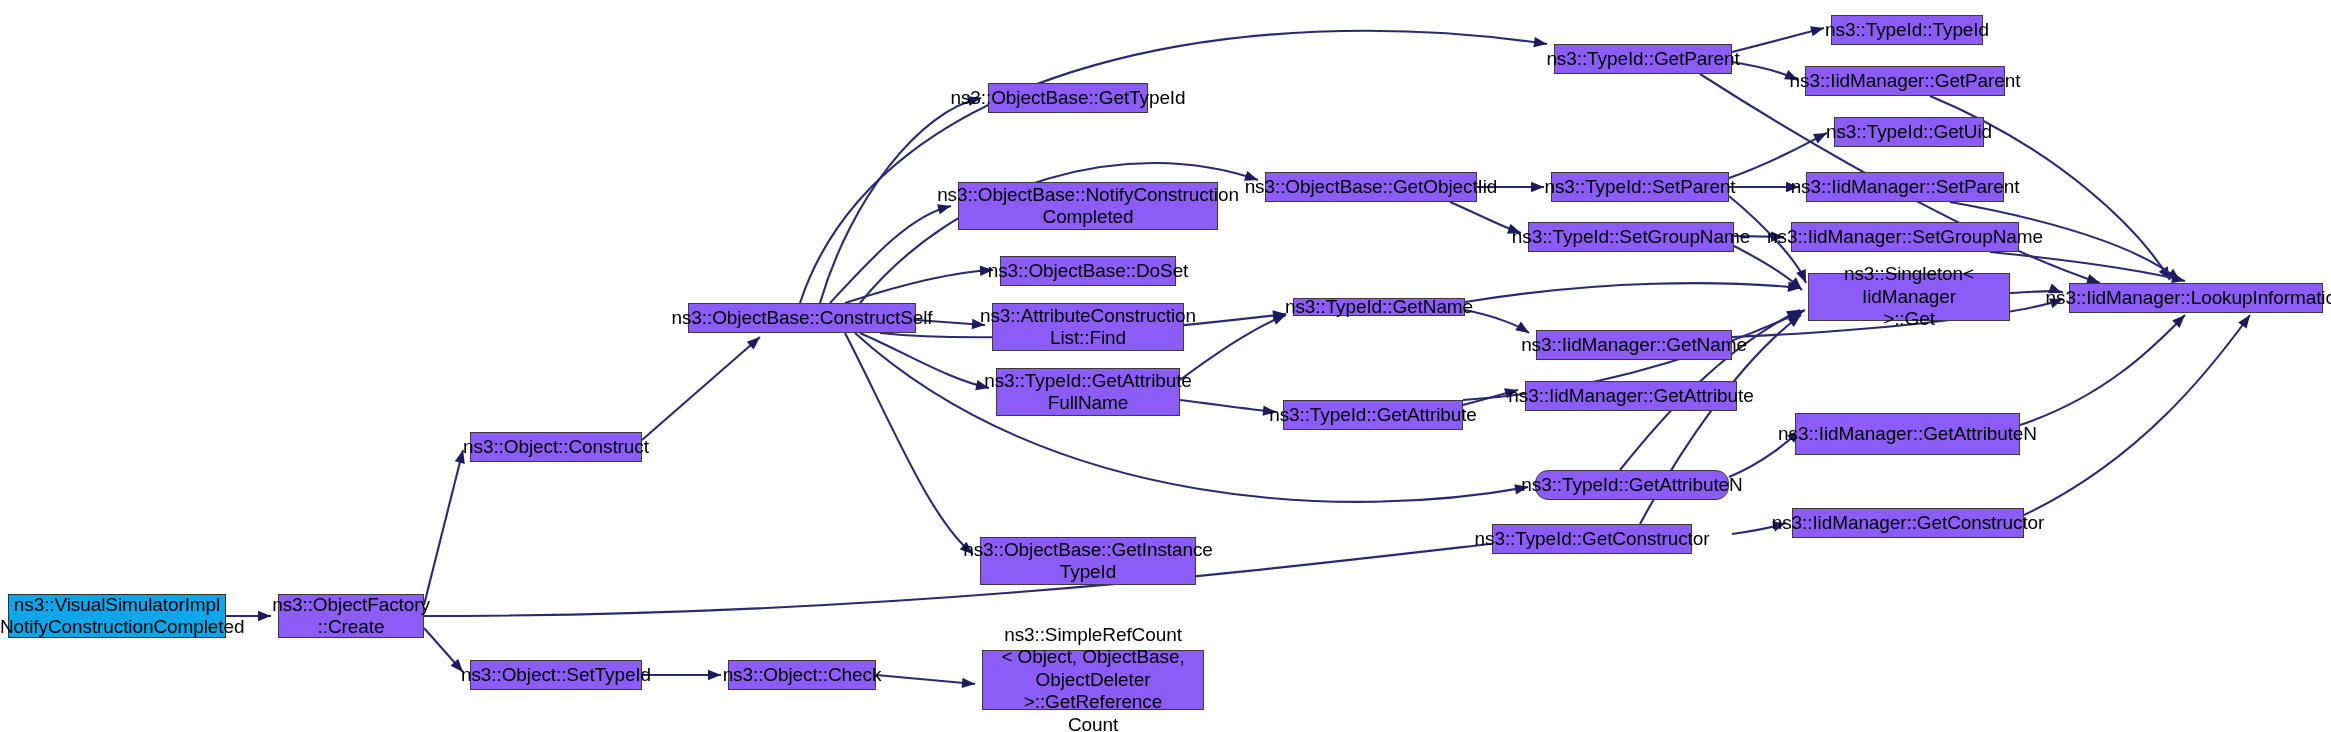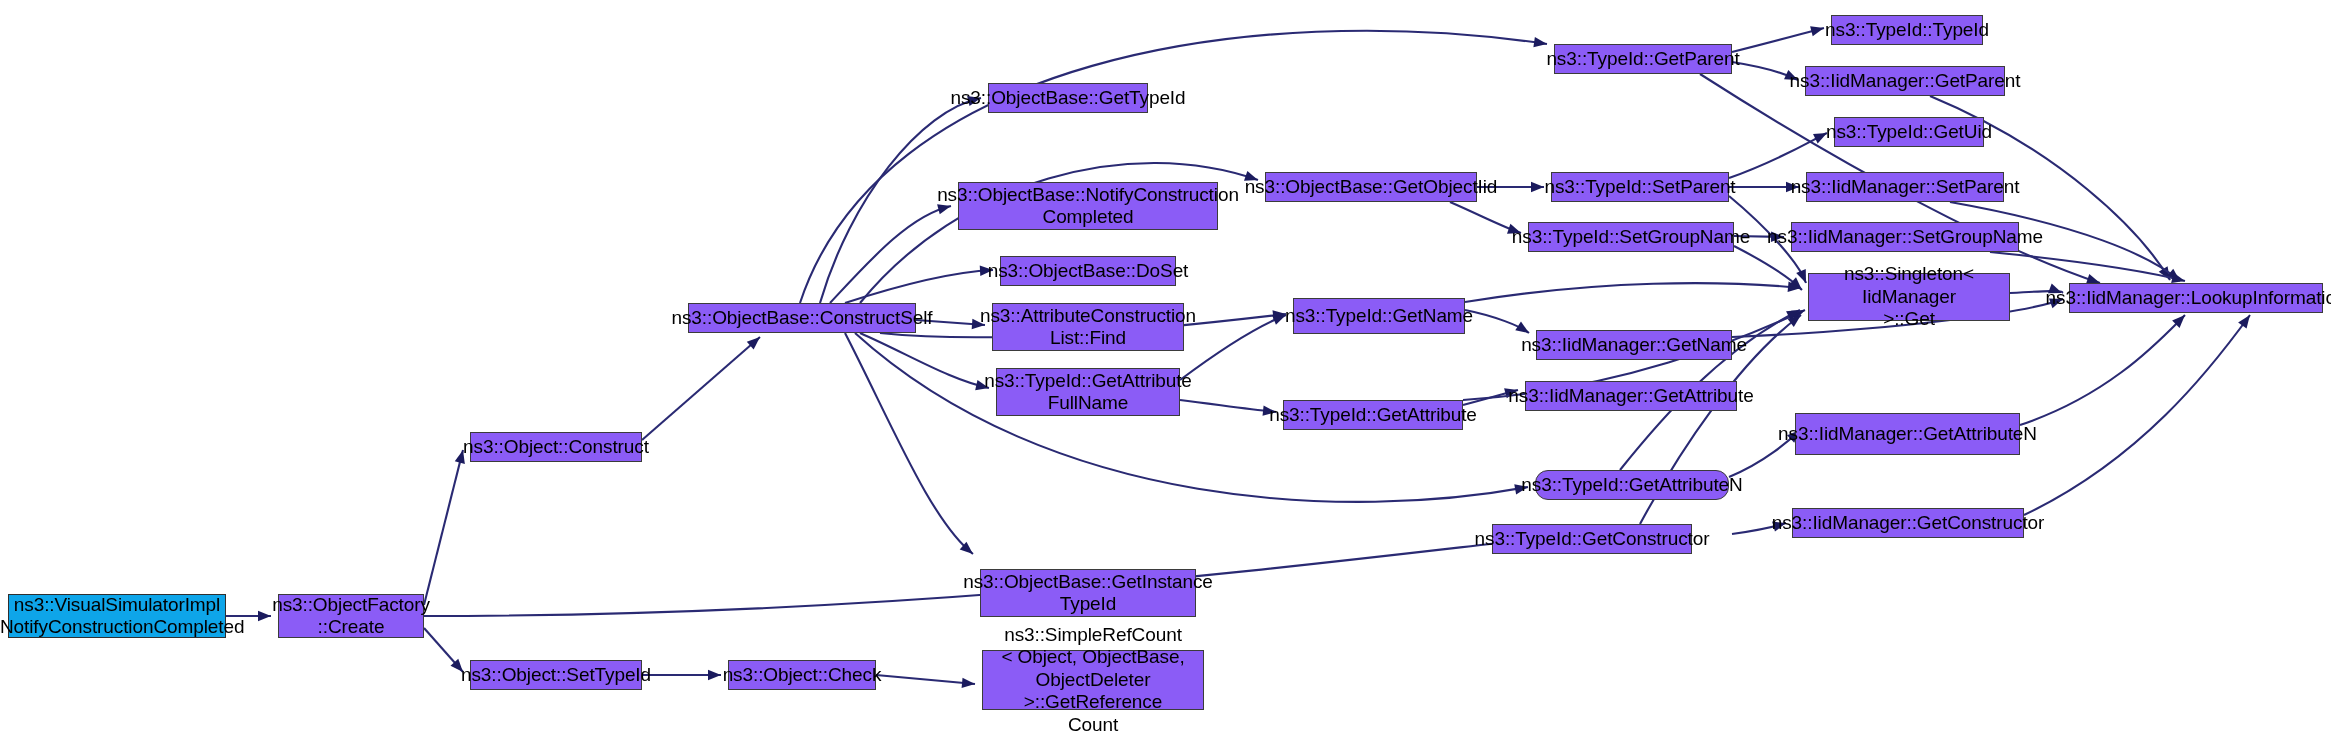--- a/index.html
+++ b/index.html
@@ -160,24 +160,24 @@
 Count</div>
       <div class="node-box" style="left: 688px; top: 303px; width: 228px; height: 30px;">ns3::ObjectBase::ConstructSelf</div>
       <div class="node-box" style="left: 988px; top: 83px; width: 160px; height: 30px;">ns3::ObjectBase::GetTypeId</div>
       <div class="node-box" style="left: 958px; top: 182px; width: 260px; height: 48px;">ns3::ObjectBase::NotifyConstruction
 Completed</div>
       <div class="node-box" style="left: 1000px; top: 256px; width: 176px; height: 30px;">ns3::ObjectBase::DoSet</div>
       <div class="node-box" style="left: 992px; top: 303px; width: 192px; height: 48px;">ns3::AttributeConstruction
 List::Find</div>
       <div class="node-box" style="left: 996px; top: 368px; width: 184px; height: 48px;">ns3::TypeId::GetAttribute
 FullName</div>
-      <div class="node-box" style="left: 980px; top: 537px; width: 216px; height: 48px; margin-top: 32px;">ns3::ObjectBase::GetInstance
+      <div class="node-box" style="left: 980px; top: 537px; width: 216px; height: 48px;">ns3::ObjectBase::GetInstance
 TypeId</div>
       <div class="node-box" style="left: 1265px; top: 172px; width: 212px; height: 30px;">ns3::ObjectBase::GetObjectIid</div>
-      <div class="node-box" style="left: 1293px; top: 298px; width: 172px; height: 36px;">ns3::TypeId::GetName</div>
+      <div class="node-box" style="left: 1293px; top: 298px; width: 172px; height: 18px;">ns3::TypeId::GetName</div>
       <div class="node-box" style="left: 1283px; top: 400px; width: 180px; height: 30px;">ns3::TypeId::GetAttribute</div>
       <div class="node-box" style="left: 1535px; top: 470px; width: 194px; height: 30px; border-radius: 13px;">ns3::TypeId::GetAttributeN</div>
       <div class="node-box" style="left: 1456px; top: 524px; width: 200px; height: 30px; margin-left: 36px;">ns3::TypeId::GetConstructor</div>
       <div class="node-box" style="left: 1554px; top: 44px; width: 178px; height: 30px;">ns3::TypeId::GetParent</div>
       <div class="node-box" style="left: 1551px; top: 172px; width: 178px; height: 30px;">ns3::TypeId::SetParent</div>
       <div class="node-box" style="left: 1528px; top: 222px; width: 206px; height: 30px;">ns3::TypeId::SetGroupName</div>
       <div class="node-box" style="left: 1831px; top: 15px; width: 152px; height: 30px;">ns3::TypeId::TypeId</div>
       <div class="node-box" style="left: 1805px; top: 66px; width: 200px; height: 30px;">ns3::IidManager::GetParent</div>
       <div class="node-box" style="left: 1834px; top: 117px; width: 150px; height: 30px;">ns3::TypeId::GetUid</div>
       <div class="node-box" style="left: 1806px; top: 172px; width: 198px; height: 30px;">ns3::IidManager::SetParent</div>

